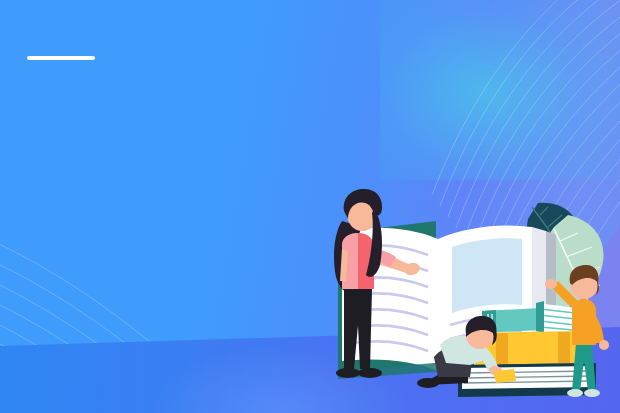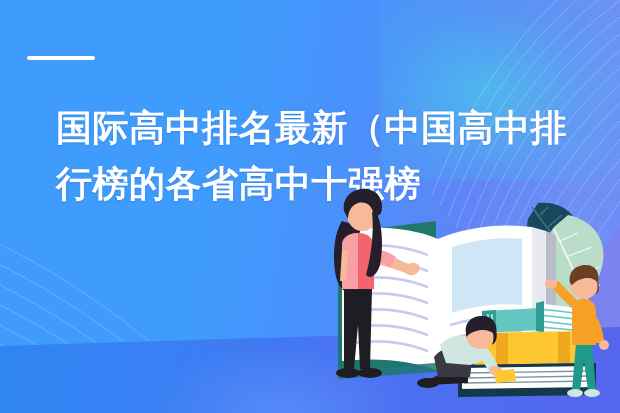--- a/index.html
+++ b/index.html
@@ -115,21 +115,20 @@
       <path d="M-10 262 C 36 268 96 288 148 306"></path>
       <path d="M-10 280 C 28 284 78 294 124 306"></path>
     </g>
   </svg>
 
   <div class="ground"></div>
   <div class="ground-sheen"></div>
 
   <div class="accent-rule"></div>
 
-  <div class="title">国际高中排名最新（中国高中排行榜的各省高中十强榜</div>
 
   <div class="illus">
     <svg viewBox="0 0 320 228" xmlns="http://www.w3.org/2000/svg">
 
       <g>
         <path d="M238 18 C 262 16 278 30 280 48 C 282 66 268 82 246 86 C 232 74 224 52 228 34 Z" fill="#17485c"></path>
         <path d="M232 22 L 270 74" stroke="#3f7a7c" stroke-width="1.4" fill="none"></path>
         <path d="M240 30 L 248 22 M248 42 L 262 30 M256 54 L 274 44" stroke="#3f7a7c" stroke-width="1.1" fill="none"></path>
       </g>
       <g>

